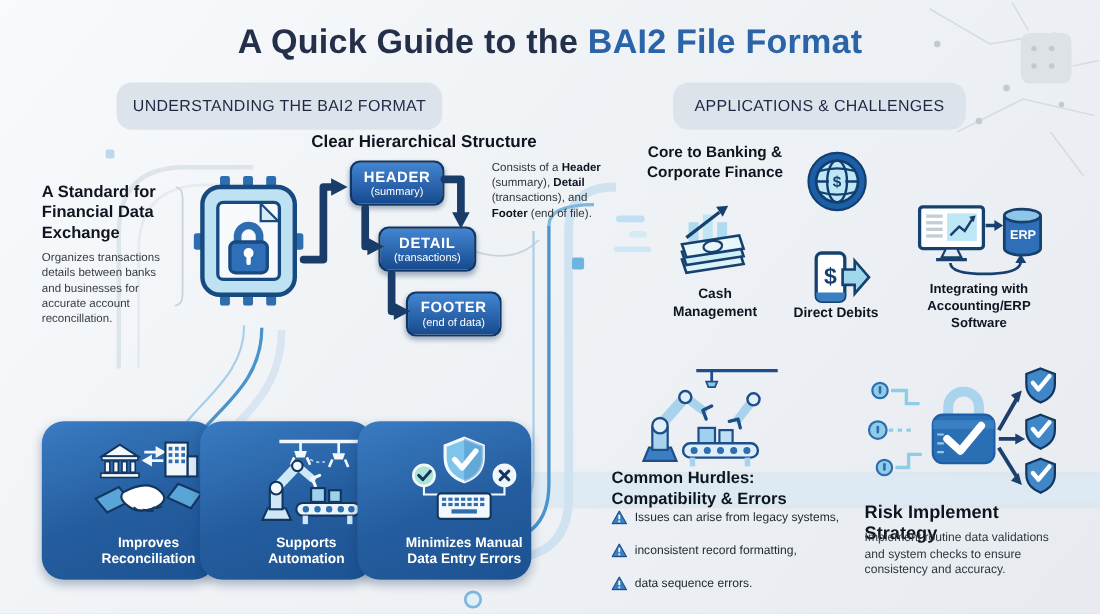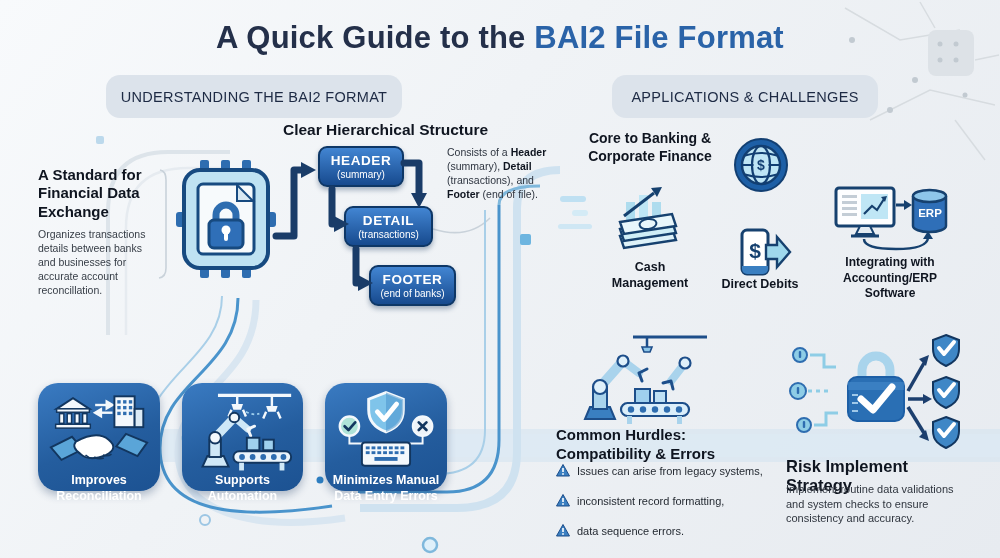--- a/index.html
+++ b/index.html
@@ -22,24 +22,24 @@
   .std-body{left:38px;top:227px;width:122px;font-size:10.5px;line-height:1.34;color:#363d46;}
   .hier-head{left:283px;top:121px;width:220px;font-size:15.5px;font-weight:800;color:#0f1520;}
   .fbox{border-radius:9px;background:linear-gradient(180deg,#4285d2 0%,#174a8e 100%);
         border:2px solid #0e3766;color:#fff;text-align:center;box-sizing:border-box;
         display:flex;flex-direction:column;justify-content:center;box-shadow:0 3px 5px rgba(18,48,88,.35);}
   .fbox .l1{font-size:13.5px;font-weight:800;letter-spacing:.6px;}
   .fbox .l2{font-size:10px;margin-top:1px;}
   .note{left:447px;top:146px;width:118px;font-size:10.5px;line-height:1.32;color:#2e3540;}
   .note b{color:#0f1520;}
   .adv-head{left:150px;top:353px;width:210px;font-size:16px;font-weight:800;color:#0f1520;}
-  .card{top:383px;height:108px;border-radius:20px;
+  .card{top:383px;height:144px;border-radius:20px;
         background:linear-gradient(160deg,#3a7bc2 0%,#245d9e 55%,#1c5292 100%);
         box-shadow:0 4px 9px rgba(18,48,88,.3);
-        display:flex;flex-direction:column;align-items:center;}
+        display:flex;flex-direction:column;align-items:center;padding-left:36px;}
   .card .iconwrap{flex:1;display:flex;align-items:center;justify-content:center;padding-top:6px;}
   .card .clabel{color:#fff;font-weight:800;font-size:12.5px;line-height:1.25;text-align:center;padding:0 5px 10px;}
   
   .core-head{left:576px;top:130px;width:148px;text-align:center;font-size:14px;font-weight:800;line-height:1.26;color:#0f1520;}
   .minilabel{text-align:center;font-weight:700;color:#0f1520;}
   .cash-label{left:598px;top:259px;width:104px;font-size:12.5px;line-height:1.3;}
   .dd-label{left:702px;top:277px;width:116px;font-size:12.5px;}
   .erp-label{left:826px;top:255px;width:128px;font-size:12px;line-height:1.3;}
   .hurdle-head{left:556px;top:426px;width:185px;font-size:15px;font-weight:800;line-height:1.25;color:#0f1520;}
   .bullets{left:556px;top:464px;width:210px;display:flex;flex-direction:column;gap:17px;}
@@ -152,21 +152,21 @@
   <div class="abs fbox" style="left:318px;top:146px;width:86px;height:41px;">
     <div class="l1">HEADER</div>
     <div class="l2">(summary)</div>
   </div>
   <div class="abs fbox" style="left:344px;top:206px;width:89px;height:41px;">
     <div class="l1">DETAIL</div>
     <div class="l2">(transactions)</div>
   </div>
   <div class="abs fbox" style="left:369px;top:265px;width:87px;height:41px;">
     <div class="l1">FOOTER</div>
-    <div class="l2">(end of banks)</div>
+    <div class="l2">(end of data)</div>
   </div>
 
   <svg class="abs" style="left:0;top:0" width="1000" height="558" viewBox="0 0 1000 558" pointer-events="none">
     <g stroke="#1a3c68" stroke-width="7" fill="none" stroke-linejoin="round" stroke-linecap="round">
       <path d="M276,236 H294 V170 H301"></path>
       <path d="M404,163 H419 V193"></path>
       <path d="M332,189 V224 H334"></path>
       <path d="M356,249 V283 H358"></path>
     </g>
     <g fill="#1a3c68">

